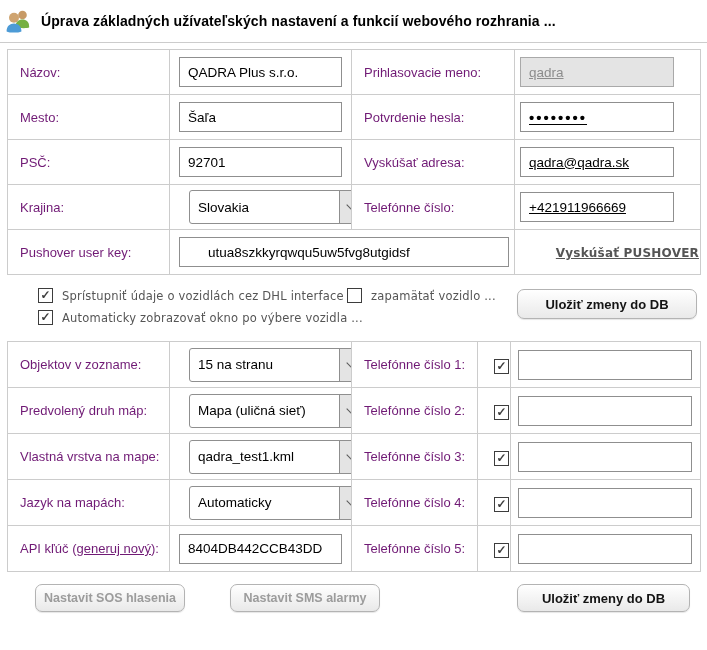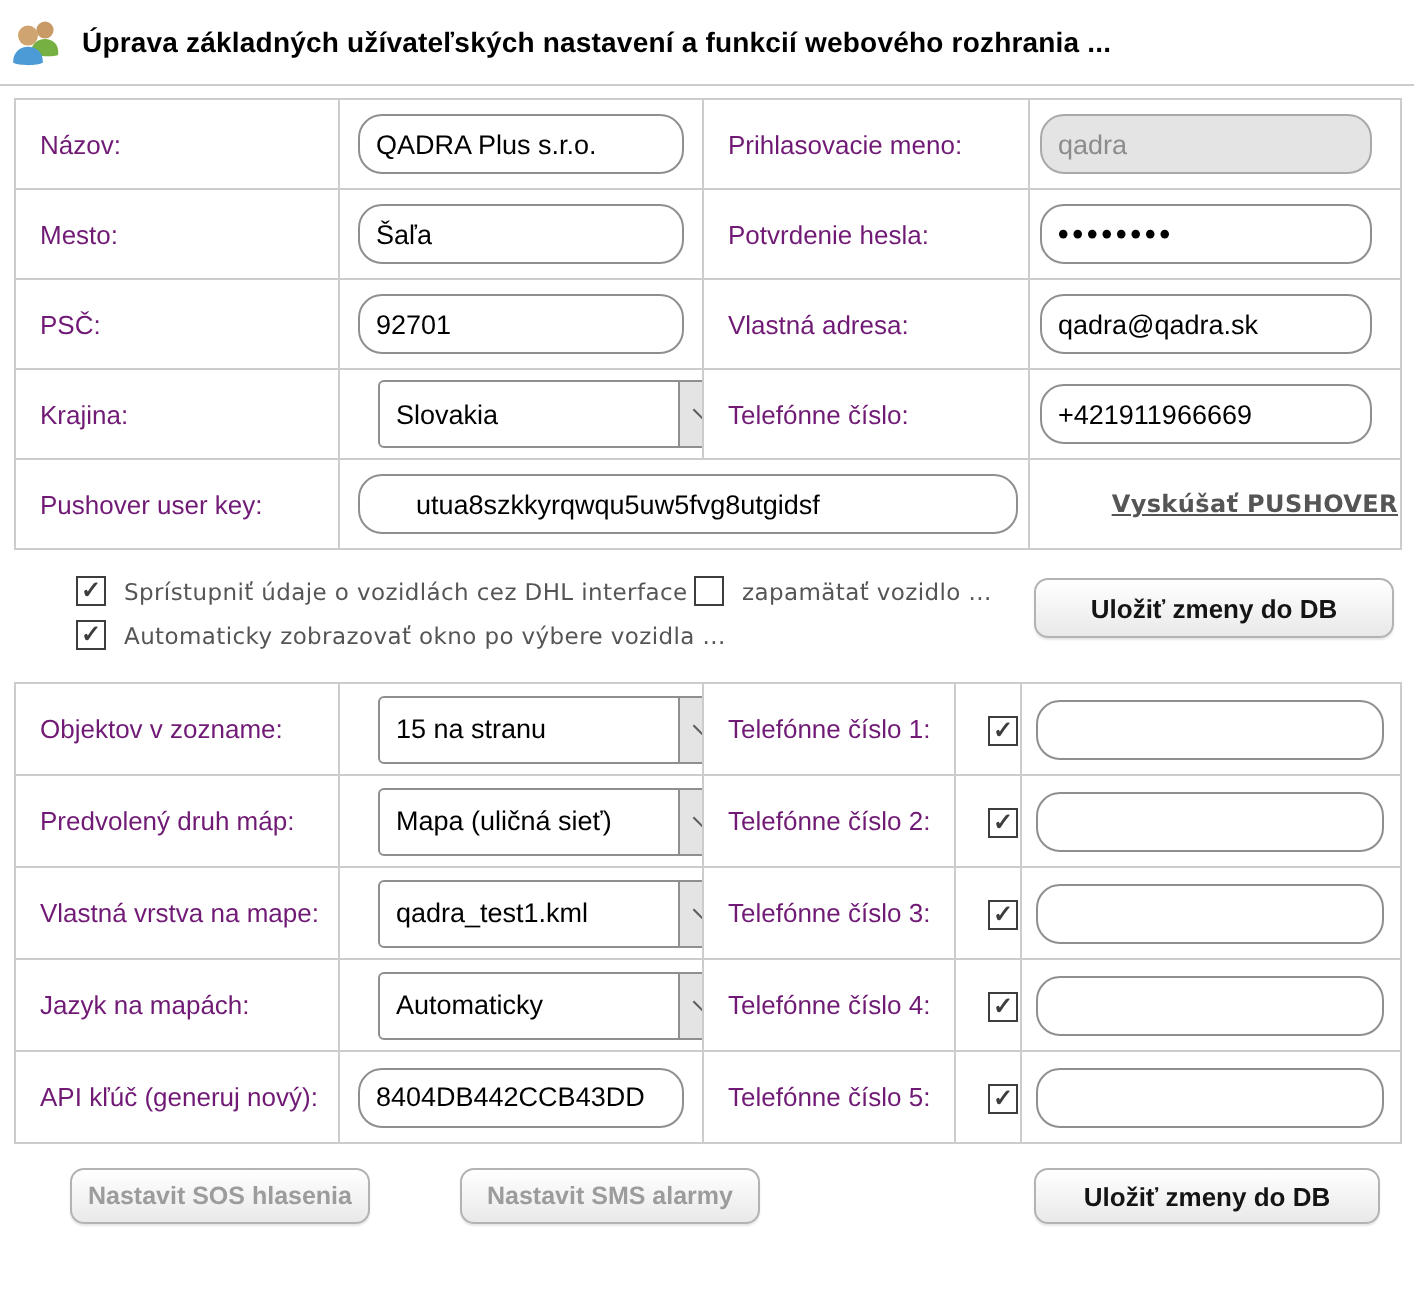--- a/index.html
+++ b/index.html
@@ -10,24 +10,24 @@
   .title{font-weight:bold;font-size:14px;color:#000;letter-spacing:0.1px;}
 
   
   table.grid{width:693px;margin:6px 0 0 7px;border-collapse:collapse;table-layout:fixed;}
   table.grid td{border:1px solid #ccc;vertical-align:middle;height:42px;overflow:hidden;}
   table.opts td{height:43px;}
   td.lbl{padding-left:12px;font-size:13px;color:#701a75;}
   td.ctr{text-align:right;}
 
   
-  .inp{display:block;height:30px;border:1px solid #8f8f8f;border-radius:12px;padding:0 8px;
+  .inp{display:block;height:30px;border:1px solid #8f8f8f;border-radius:0;padding:0 8px;
        font-size:13.5px;font-family:"Liberation Sans",sans-serif;color:#000;background:#fff;
        box-sizing:border-box;margin-left:8px;width:163px;outline:none;}
-  .inp.r{margin-left:4px;width:166px;}
+  .inp.r{margin-left:4px;width:154px;text-decoration:underline;}
   .inp.wide{width:330px;padding-left:28px;}
   .inp.dis{background:#e4e4e4;color:#8c8c8c;border-color:#a9a9a9;}
   .inp.pwd{font-weight:bold;font-size:15px;letter-spacing:2px;}
   .inp.phone{margin-left:6px;width:174px;}
 
   
   .select{width:176px;height:34px;margin-left:18px;border:1px solid #8f8f8f;border-radius:3px;
           display:flex;align-items:stretch;background:#fff;box-sizing:border-box;cursor:default;}
   .sval{flex:1;display:flex;align-items:center;padding-left:8px;font-size:13.5px;color:#000;white-space:nowrap;overflow:hidden;}
   .sarrow{width:24px;background:#e4e4e4;border-left:1px solid #8f8f8f;display:flex;align-items:center;
@@ -51,21 +51,21 @@
   
   .btn{border:1px solid #b3b3b3;border-radius:7px;background:linear-gradient(#ffffff,#e9e9e9);
        font-weight:bold;font-family:"Liberation Sans",sans-serif;font-size:13px;color:#141414;
        box-shadow:0 1px 1px rgba(0,0,0,0.1);cursor:pointer;}
   .btn.gray{color:#9c9c9c;font-size:12.5px;}
   .btn-mid{position:absolute;right:3px;top:4px;width:180px;height:30px;}
 
   
   .plink{font-family:"DejaVu Sans",sans-serif;font-size:12px;font-weight:bold;color:#555;
          text-decoration:underline;letter-spacing:0.2px;cursor:pointer;}
-  .gen-link{color:inherit;cursor:pointer;}
+  .gen-link{text-decoration:underline;color:inherit;cursor:pointer;}
 
   
   .footer{position:relative;height:42px;margin-top:11px;}
   .btn-sos{position:absolute;left:35px;top:1px;width:150px;height:28px;}
   .btn-sms{position:absolute;left:230px;top:1px;width:150px;height:28px;}
   .btn-save{position:absolute;left:517px;top:1px;width:173px;height:28px;}
 </style>
 </head>
 <body>
 
@@ -107,21 +107,21 @@
     <td class="lbl">Potvrdenie hesla:</td>
     <td>
           <input class="inp r pwd" value="••••••••" style="">
         </td>
   </tr>
   <tr>
     <td class="lbl">PSČ:</td>
     <td>
           <input class="inp" value="92701" style="">
         </td>
-    <td class="lbl">Vlastná adresa:</td>
+    <td class="lbl">Vyskúšať adresa:</td>
     <td>
           <input class="inp r" value="qadra@qadra.sk" style="">
         </td>
   </tr>
   <tr>
     <td class="lbl">Krajina:</td>
     <td>
       <div class="select">
         <span class="sval">Slovakia</span>
         <span class="sarrow">

